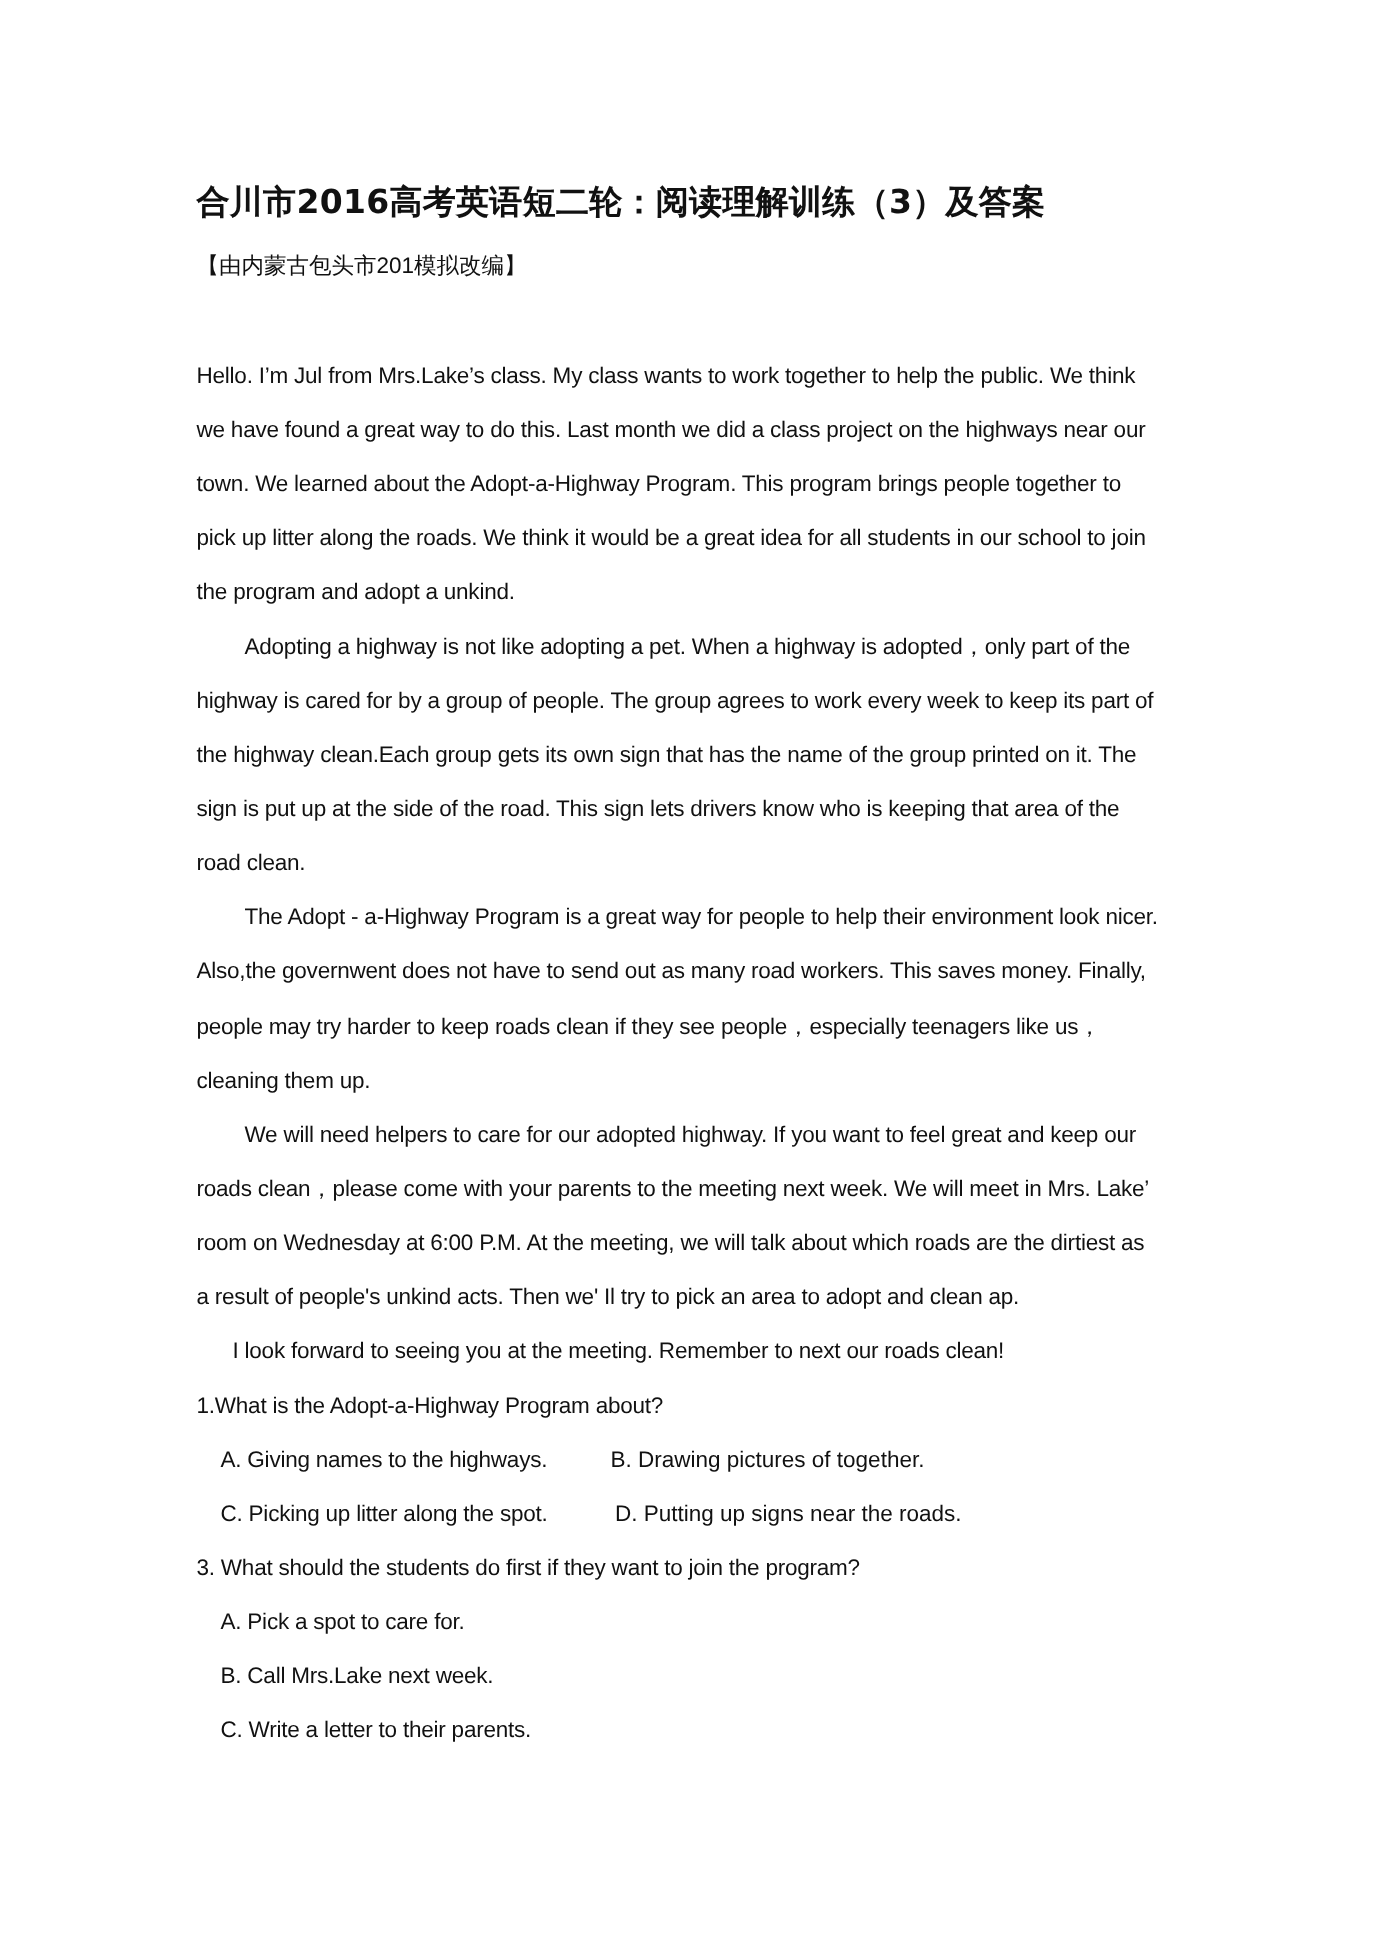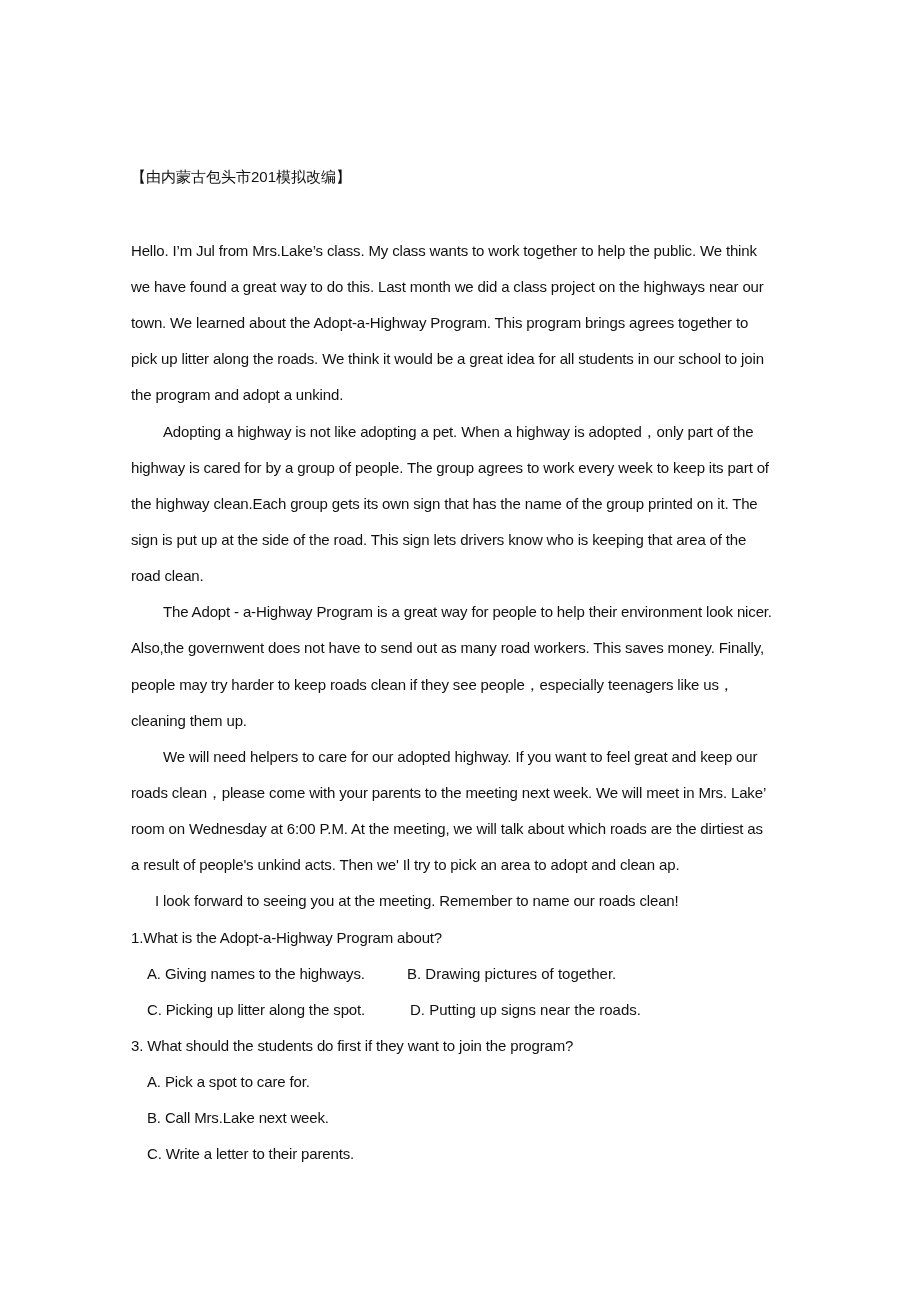--- a/index.html
+++ b/index.html
@@ -57,46 +57,47 @@
     .indent { left: 163px; }
     .indent-small { left: 155px; }
     .opt { left: 147px; }
     .opt-b { position: absolute; white-space: nowrap; font-size: 15px; line-height: 20px; }
   </style>
 </head>
 <body>
 
 <div class="page">
 
+  <div class="title">合川市2016高考英语短二轮：阅读理解训练（3）及答案</div>
   <div class="source">【由内蒙古包头市201模拟改编】</div>
 
   <div>
     <div class="line" style="top:241px">Hello. I’m Jul from Mrs.Lake’s class. My class wants to work together to help the public. We think</div>
     <div class="line" style="top:277px">we have found a great way to do this. Last month we did a class project on the highways near our</div>
-    <div class="line" style="top:313px">town. We learned about the Adopt-a-Highway Program. This program brings agrees together to</div>
+    <div class="line" style="top:313px">town. We learned about the Adopt-a-Highway Program. This program brings people together to</div>
     <div class="line" style="top:349px">pick up litter along the roads. We think it would be a great idea for all students in our school to join</div>
     <div class="line" style="top:385px">the program and adopt a unkind.</div>
 
     <div class="line indent" style="top:422px">Adopting a highway is not like adopting a pet.    When a highway is adopted，only part of the</div>
     <div class="line" style="top:458px">highway is cared for by a group of people. The group agrees to work every week to keep its part of</div>
     <div class="line" style="top:494px">the highway clean.Each group gets its own sign that has the name of the group printed on it. The</div>
     <div class="line" style="top:530px">sign is put up at the side of the road. This sign lets drivers know who is keeping that area of the</div>
     <div class="line" style="top:566px">road clean.</div>
 
     <div class="line indent" style="top:602px">The Adopt - a-Highway Program is a great way for people to help their environment look nicer.</div>
     <div class="line" style="top:638px">Also,the governwent does not have to send out as many road workers. This saves money. Finally,</div>
     <div class="line" style="top:675px">people may try harder to keep roads clean if they see people，especially teenagers like us，</div>
     <div class="line" style="top:711px">cleaning them up.</div>
 
     <div class="line indent" style="top:747px">We will need helpers to care for our adopted highway. If you want to feel great and keep our</div>
     <div class="line" style="top:783px">roads clean，please come with your parents to the meeting next week. We will meet in Mrs. Lake’</div>
     <div class="line" style="top:819px">room on Wednesday at 6:00 P.M. At the meeting, we will talk about which roads are the dirtiest as</div>
     <div class="line" style="top:855px">a result of people's unkind acts. Then we' Il try to pick an area to adopt and clean ap.</div>
 
-    <div class="line indent-small" style="top:891px">I look forward to seeing you at the meeting. Remember to name our roads clean!</div>
+    <div class="line indent-small" style="top:891px">I look forward to seeing you at the meeting. Remember to next our roads clean!</div>
   </div>
 
   <div>
     <div class="line" style="top:928px">1.What is the Adopt-a-Highway Program about?</div>
     <div class="line opt" style="top:964px">A. Giving names to the highways.</div>
     <div class="opt-b" style="left:407px; top:964px">B. Drawing pictures of together.</div>
     <div class="line opt" style="top:1000px">C. Picking up litter along the spot.</div>
     <div class="opt-b" style="left:410px; top:1000px">D. Putting up signs near the roads.</div>
   </div>
 

